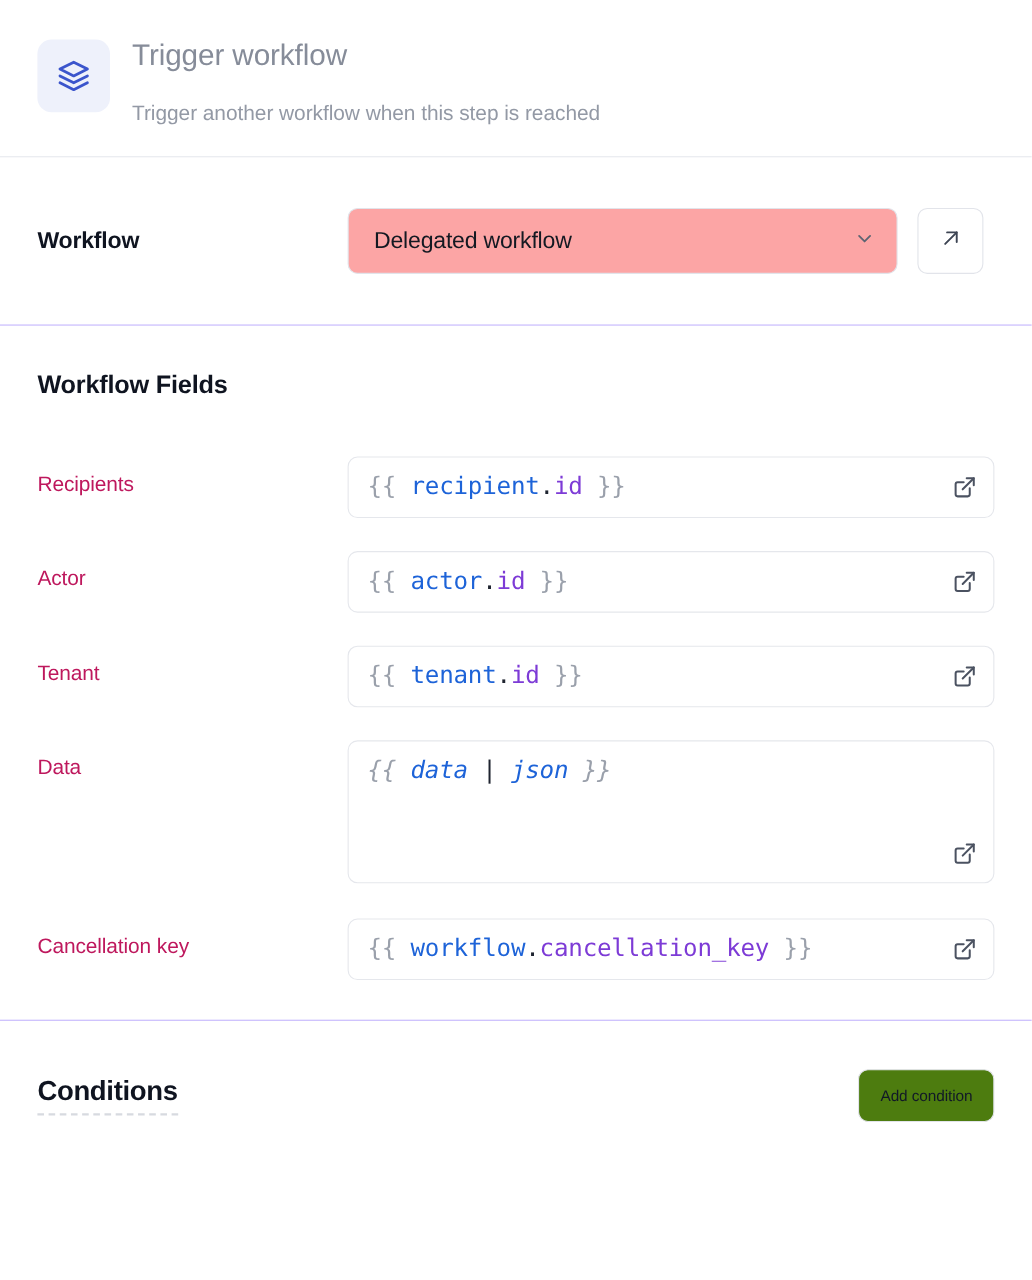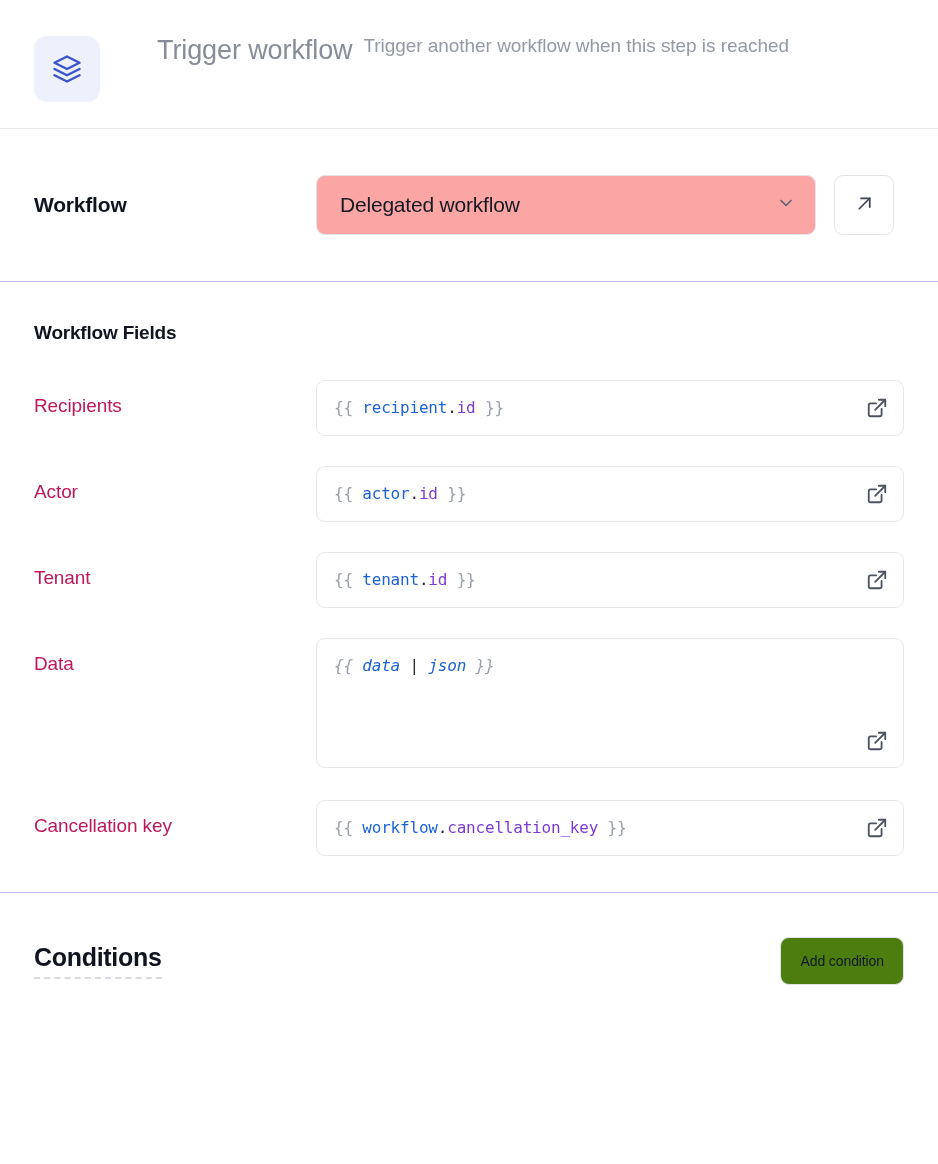--- a/index.html
+++ b/index.html
@@ -40,24 +40,23 @@
     background: #eef1fb;
     display: flex;
     align-items: center;
     justify-content: center;
     flex: 0 0 auto;
     margin-top: 4px;
   }
   .header-icon-box svg { display: block; }
   .header-text {
     display: flex;
-    flex-direction: row;
-    gap: 11px;
+    flex-direction: column;
+    gap: 25px;
     padding-top: 2px;
-    margin-left: 37px;
   }
   .header-title {
     font-size: 27px;
     line-height: 33px;
     font-weight: 400;
     color: #868c99;
     letter-spacing: -0.1px;
   }
   .header-subtitle {
     font-size: 19px;
@@ -123,25 +122,25 @@
     align-items: center;
     justify-content: center;
   }
 
   
   .fields-section {
     padding-top: 40px;
     padding-bottom: 36px;
   }
   .fields-heading {
-    font-size: 19px;
+    font-size: 23px;
     font-weight: 700;
     color: #0f1420;
     letter-spacing: -0.2px;
-    margin-bottom: 36px;
+    margin-bottom: 52px;
   }
   .field-row {
     display: flex;
     align-items: flex-start;
     margin-bottom: 30px;
   }
   .field-row:last-child { margin-bottom: 0; margin-top: 32px; }
   .field-label {
     width: 282px;
     flex: 0 0 auto;
@@ -159,21 +158,21 @@
     border-radius: 9px;
     background: #ffffff;
     padding: 14px 52px 14px 17px;
   }
   .field-input.tall {
     min-height: 130px;
     font-style: italic;
   }
   .code {
     font-family: "DejaVu Sans Mono", "Liberation Mono", monospace;
-    font-size: 16px;
+    font-size: 22px;
     line-height: 26px;
     color: #1f2430;
     white-space: pre;
     letter-spacing: -0.2px;
   }
   .code .brace { color: #9aa0ab; }
   .code .obj   { color: #1d63d8; }
   .code .prop  { color: #7d3bd6; }
   .code .punct { color: #1f2430; }
   .field-open-icon {

